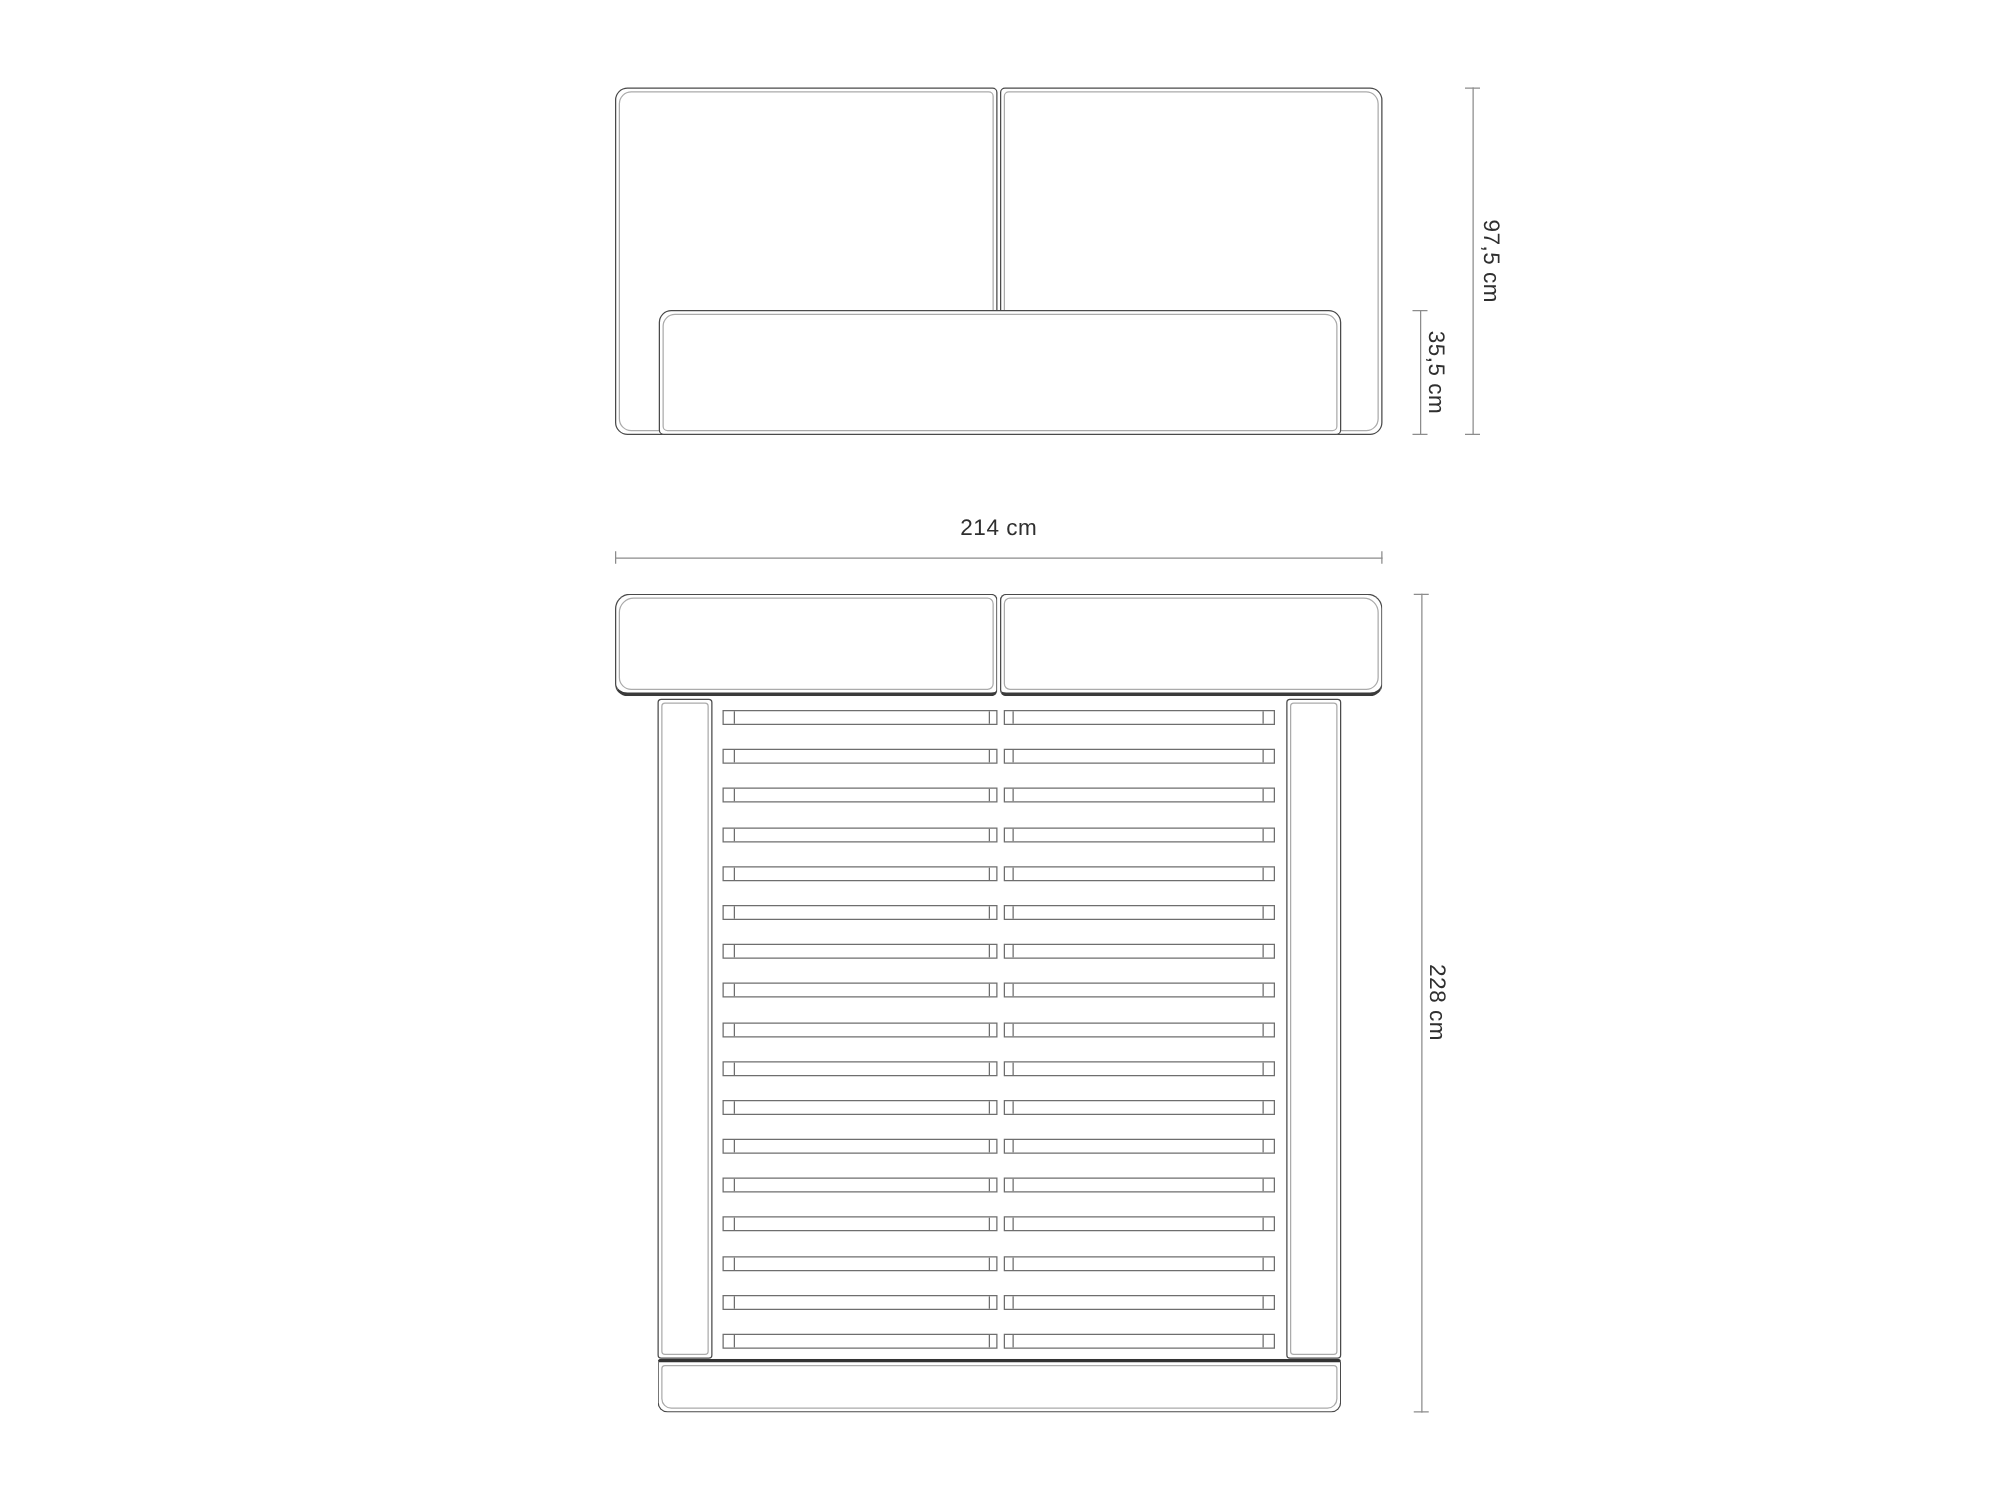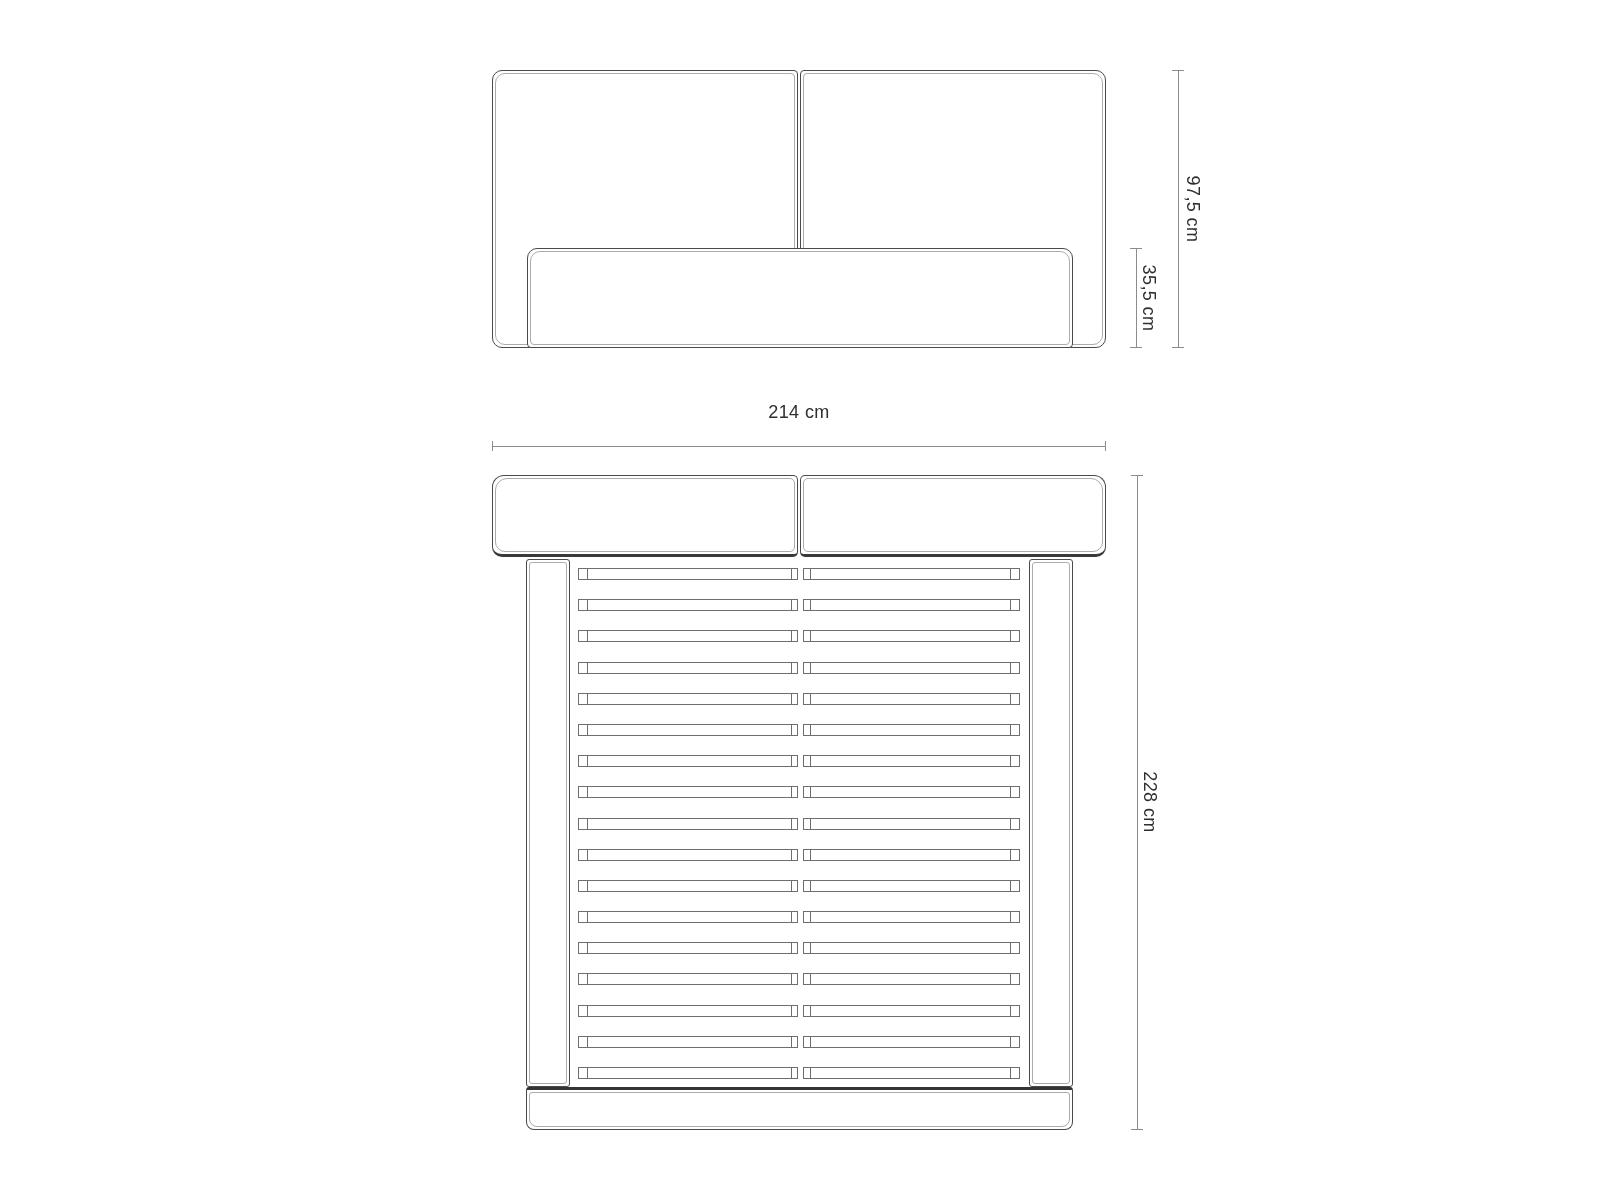--- a/index.html
+++ b/index.html
@@ -39,21 +39,21 @@
 
   #dim35-line  { left:1136px; top:248px; height:100px; }
   #dim35-t1    { left:1130px; top:248px; }
   #dim35-t2    { left:1130px; top:347px; }
   #dim35-label { left:1109px; top:288px; width:80px; }
 
   
   #dim214-line  { left:492px; top:446px; width:614px; }
   #dim214-t1    { left:492px;  top:441px; }
   #dim214-t2    { left:1105px; top:441px; }
-  #dim214-label { left:739px; top:402px; width:120px; }
+  #dim214-label { left:739px; top:412px; width:120px; }
 
   #cushion-left  { left:492px; top:475px; width:306px; height:82px; border-radius:12px 5px 5px 10px; border-bottom:3px solid #3a3a3a; z-index:3; }
   #cushion-right { left:800px; top:475px; width:306px; height:82px; border-radius:5px 12px 10px 5px; border-bottom:3px solid #3a3a3a; z-index:3; }
 
   #rail-left  { left:526px;  top:559px; width:44px; height:528px; border-radius:3px; z-index:1; }
   #rail-right { left:1029px; top:559px; width:44px; height:528px; border-radius:3px; z-index:1; }
 
   #slats {
     position:absolute; left:578px; top:568px; width:442px; height:511px;
     display:flex; flex-direction:column; justify-content:space-between; z-index:2;

